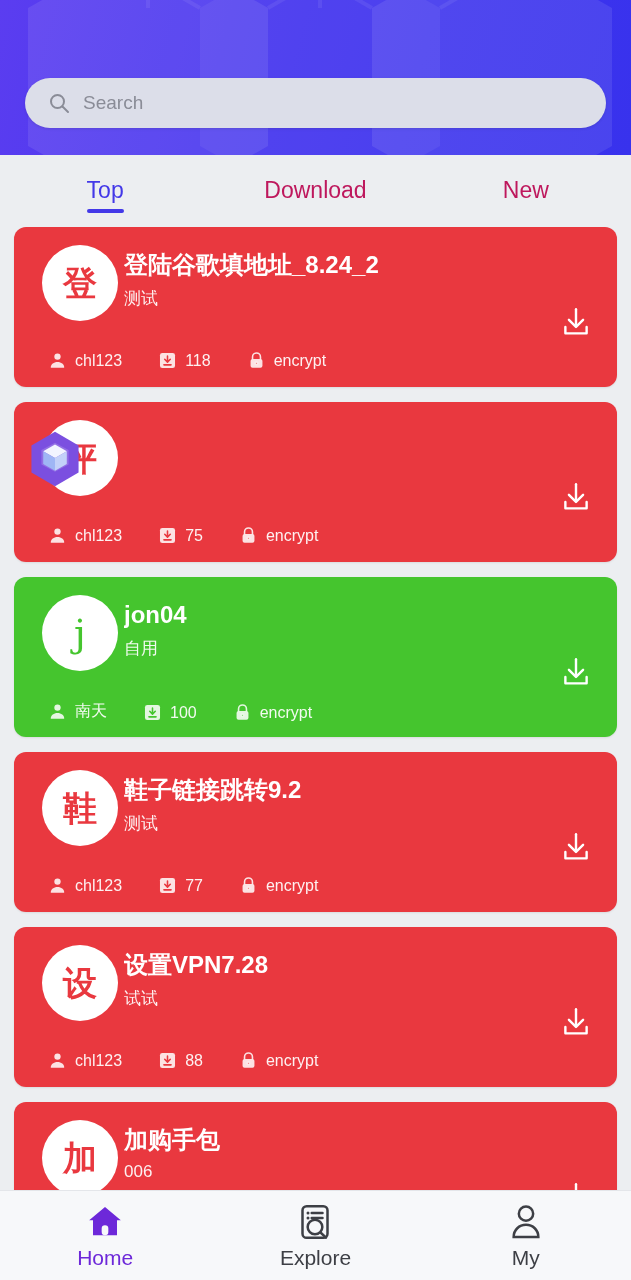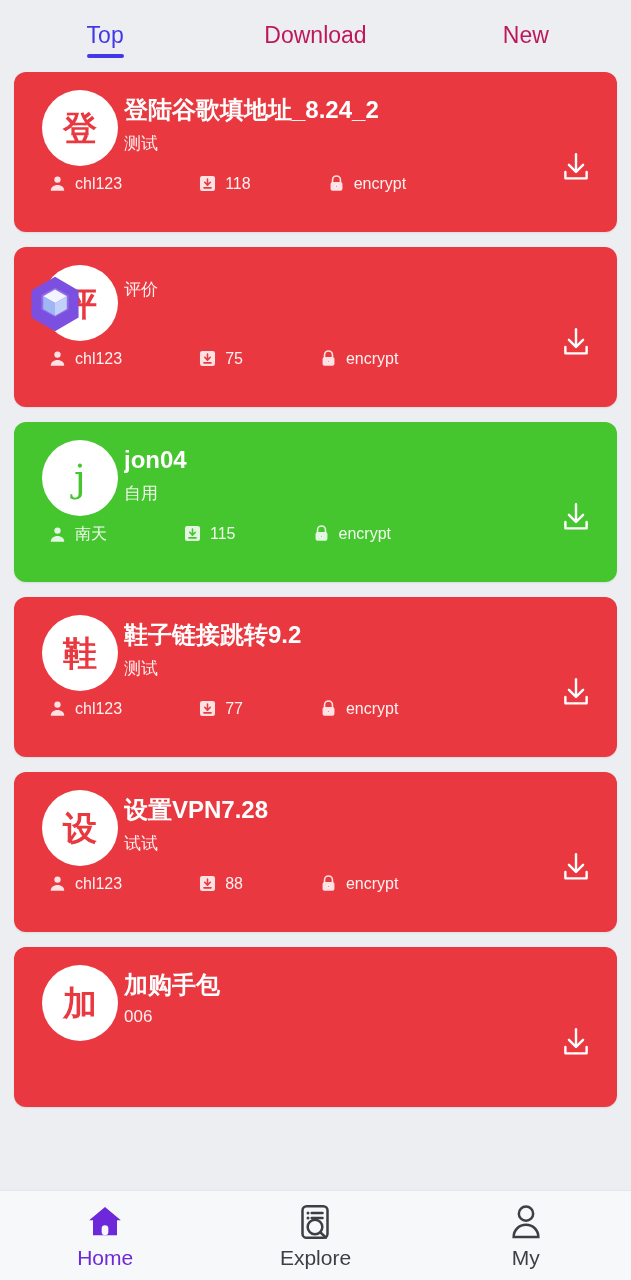--- a/index.html
+++ b/index.html
@@ -116,21 +116,21 @@
     white-space: nowrap; overflow: hidden; text-overflow: ellipsis;
   }
 
   .dl-btn {
     position: absolute; right: 24px; top: 78px;
     width: 34px; height: 34px;
     color: #ffffff;
     cursor: pointer;
   }
 
-  .meta { display: flex; align-items: flex-start; padding-left: 14px; gap: 40px; }
+  .meta { display: flex; align-items: flex-end; margin-top: 22px; padding-left: 14px; }
   .meta-item { display: flex; align-items: center; margin-right: 36px; color: rgba(255,255,255,0.93); font-size: 16px; }
   .meta-item .mi { width: 19px; height: 19px; flex: 0 0 19px; margin-right: 8px; opacity: .92; }
 
   
   .bottomnav {
     flex: 0 0 90px;
     background: #f7f8fa;
     border-top: 1px solid #e4e6ea;
     display: flex;
     align-items: center;
@@ -144,20 +144,45 @@
   }
   .navitem.active { color: #6d28d9; }
   .navitem .nav-ico { width: 40px; height: 40px; }
   .navitem .nav-label { font-size: 21px; }
 </style>
 </head>
 <body>
 
 <div id="app">
 
+  <div class="header">
+    <div class="hexpattern">
+      <svg viewBox="0 0 631 155" xmlns="http://www.w3.org/2000/svg">
+        <g fill="#ffffff" fill-opacity="0.09">
+          <path d="M148 -60 L268 8 L268 146 L148 214 L28 146 L28 8 Z"></path>
+          <path d="M320 -60 L440 8 L440 146 L320 214 L200 146 L200 8 Z" fill-opacity="0.06"></path>
+          <path d="M492 -60 L612 8 L612 146 L492 214 L372 146 L372 8 Z" fill-opacity="0.09"></path>
+        </g>
+        <g stroke="#ffffff" stroke-opacity="0.07" stroke-width="4" fill="none">
+          <path d="M148 8 L148 -70 M268 8 L320 -22 M200 8 L148 -22"></path>
+          <path d="M320 8 L320 -70 M440 8 L492 -22 M372 8 L320 -22"></path>
+        </g>
+      </svg>
+    </div>
+
+    <div class="searchbar">
+      <span class="search-icon">
+        <svg viewBox="0 0 24 24" fill="none" stroke="currentColor" stroke-width="2" stroke-linecap="round" stroke-linejoin="round">
+          <circle cx="10.5" cy="10.5" r="6.5"></circle>
+          <line x1="15.5" y1="15.5" x2="21" y2="21"></line>
+        </svg>
+      </span>
+      <input class="search-input" type="text" placeholder="Search" style="">
+    </div>
+  </div>
 
   <div class="tabs">
     <div class="tab active">
       <span class="tab-label">Top</span>
     </div>
     <div class="tab">
       <span class="tab-label">Download</span>
     </div>
     <div class="tab">
       <span class="tab-label">New</span>
@@ -223,21 +248,20 @@
             <svg viewBox="0 0 64 64">
               <path d="M32 2 L58 17 L58 47 L32 62 L6 47 L6 17 Z" fill="#7b4fe0"></path>
               <path d="M32 14 L47 22 L47 38 L32 46 L17 38 L17 22 Z" fill="#ffffff" opacity="0.18"></path>
               <path d="M32 16 L45 23.5 L32 31 L19 23.5 Z" fill="#f2f4ff"></path>
               <path d="M19 23.5 L32 31 L32 45 L19 37.5 Z" fill="#9fb6f5"></path>
               <path d="M45 23.5 L32 31 L32 45 L45 37.5 Z" fill="#c3d1f9"></path>
             </svg>
           </span>
         </div>
         <div class="card-text">
-          <div class="card-sub">评价</div>
         </div>
       </div>
       <div class="meta">
         <div class="meta-item">
           <span class="mi">
             <svg viewBox="0 0 24 24" fill="currentColor">
                 <circle cx="12" cy="7" r="4"></circle>
                 <path d="M3.5 21c0-4.2 3.8-7 8.5-7s8.5 2.8 8.5 7z"></path>
               </svg>
           </span>
@@ -292,21 +316,21 @@
           </span>
           <span>南天</span>
         </div>
         <div class="meta-item">
           <span class="mi">
             <svg viewBox="0 0 24 24">
                 <rect x="2.5" y="2.5" width="19" height="19" rx="3" fill="currentColor"></rect>
                 <path d="M12 6.5v7.5M8.5 10.5L12 14l3.5-3.5M7.5 17.5h9" fill="none" stroke="#45c52e" stroke-width="2" stroke-linecap="round" stroke-linejoin="round"></path>
               </svg>
           </span>
-          <span>115</span>
+          <span>100</span>
         </div>
         <div class="meta-item">
           <span class="mi">
             <svg viewBox="0 0 24 24" fill="none" stroke="currentColor" stroke-width="2">
                 <path d="M7 10V7.5a5 5 0 0 1 10 0V10" stroke-linecap="round"></path>
                 <rect x="4.5" y="10" width="15" height="11" rx="2.5" fill="currentColor" stroke="none"></rect>
                 <circle cx="12" cy="15.5" r="1.6" fill="#45c52e"></circle>
               </svg>
           </span>
           <span>encrypt</span>

